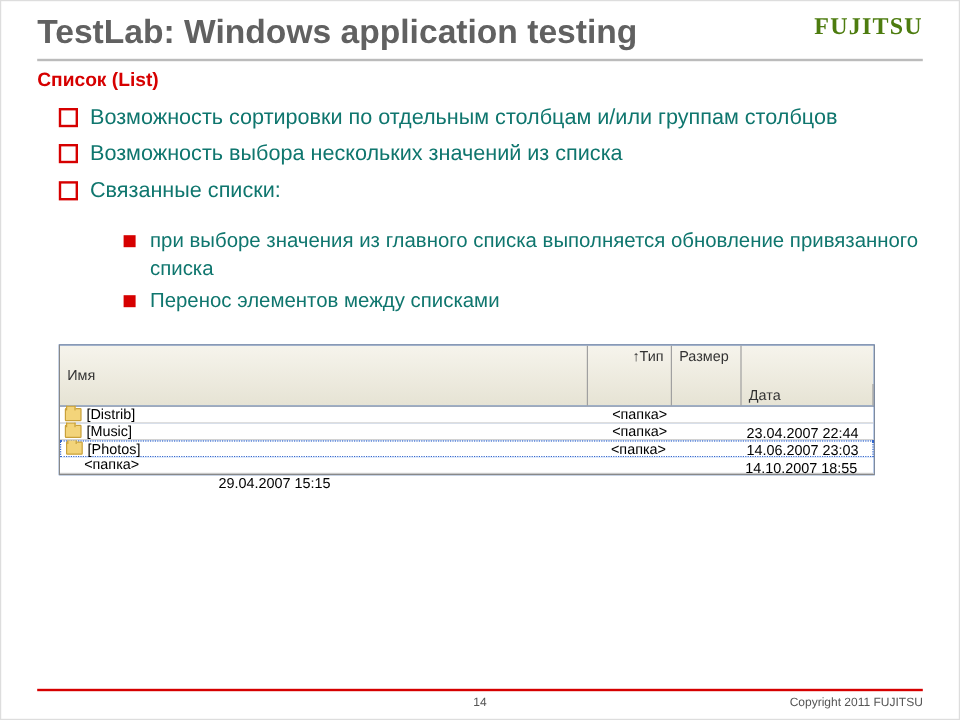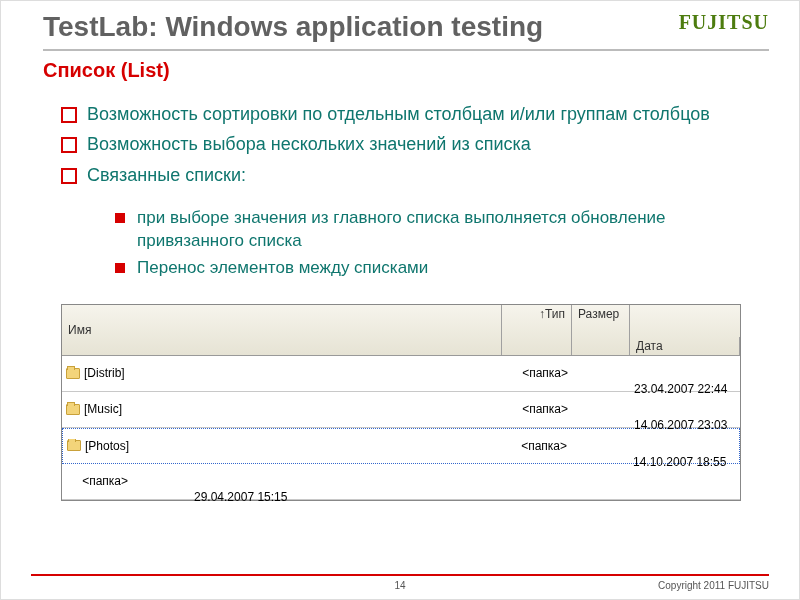--- a/index.html
+++ b/index.html
@@ -1,29 +1,29 @@
 <!DOCTYPE html>
 <html><head>
 <meta charset="utf-8">
 <style>
   * { box-sizing: border-box; margin: 0; padding: 0; }
   html, body { width: 800px; height: 600px; font-family: Arial, sans-serif; background: #fff; }
   .slide {
     width: 800px; height: 600px; position: relative;
     border: 1px solid #ddd;
-    padding: 10px 30px 28px 42px;
+    padding: 10px 30px 28px 30px;
   }
   .header {
     display: flex; justify-content: space-between; align-items: flex-start;
     border-bottom: 2px solid #bbb;
     padding-bottom: 6px; margin-bottom: 8px;
   }
   .slide-title { font-size: 28px; font-weight: bold; color: #616161; }
   .logo { font-family: Georgia, 'Times New Roman', serif; font-size: 20px; color: #4d7c0f; letter-spacing: 1px; font-weight: bold; }
-  .section-heading { color: #d60000; font-weight: bold; font-size: 20px; margin: 6px 0 20px 0; }
+  .section-heading { color: #d60000; font-weight: bold; font-size: 16px; margin: 6px 0 8px 0; }
   ul.top { list-style: none; padding-left: 18px; }
   ul.top > li { position: relative; padding-left: 26px; font-size: 18px; line-height: 1.35; margin-bottom: 6px; color: #0f766e; }
   ul.top > li::before {
     content: ""; position: absolute; left: 0; top: 5px;
     width: 12px; height: 12px; border: 2px solid #d60000; background: #fff;
   }
   ul.sub { list-style: none; padding-left: 28px; margin-top: 20px; }
   ul.sub > li { position: relative; padding-left: 22px; font-size: 17px; line-height: 1.35; margin-bottom: 4px; }
   ul.sub > li::before {
     content: ""; position: absolute; left: 0; top: 6px;
@@ -32,21 +32,21 @@
 
   .file-table {
     margin: 24px 0 0 18px;
     width: 680px;
     font-size: 12px;
     background: #3b82f6;
     border: 1px solid #888;
   }
   .ft-head { display: flex; background: linear-gradient(#f6f4ec,#e6e3d4); border-bottom: 1px solid #999; }
   .ft-head .cell { padding: 2px 6px; border-right: 1px solid #a0a0a0; color: #333; font-weight: normal; }
-  .ft-row { display: flex; background: #fff; border-bottom: 1px solid #c8c8c8; height: 36px; align-items: center; }
+  .ft-row { display: flex; background: #fff; border-bottom: 1px solid #c8c8c8; height: 14px; align-items: center; }
   .ft-row.sel { border: 1px dotted #3366cc; }
   .cell { overflow: hidden; white-space: nowrap; }
   .c-name { flex: 1 1 auto; padding-left: 4px; display: flex; align-items: center; gap: 4px; }
   .c-type { width: 70px; text-align: right; padding-right: 4px; }
   .c-size { width: 58px; padding-left: 4px; }
   .c-date { width: 110px; padding-left: 4px; margin-top: 32px; }
   .sort-arrow { font-size: 10px; padding-right: 2px; color: #555; }
 
   .folder-icon {
     display: inline-block; width: 14px; height: 11px;

